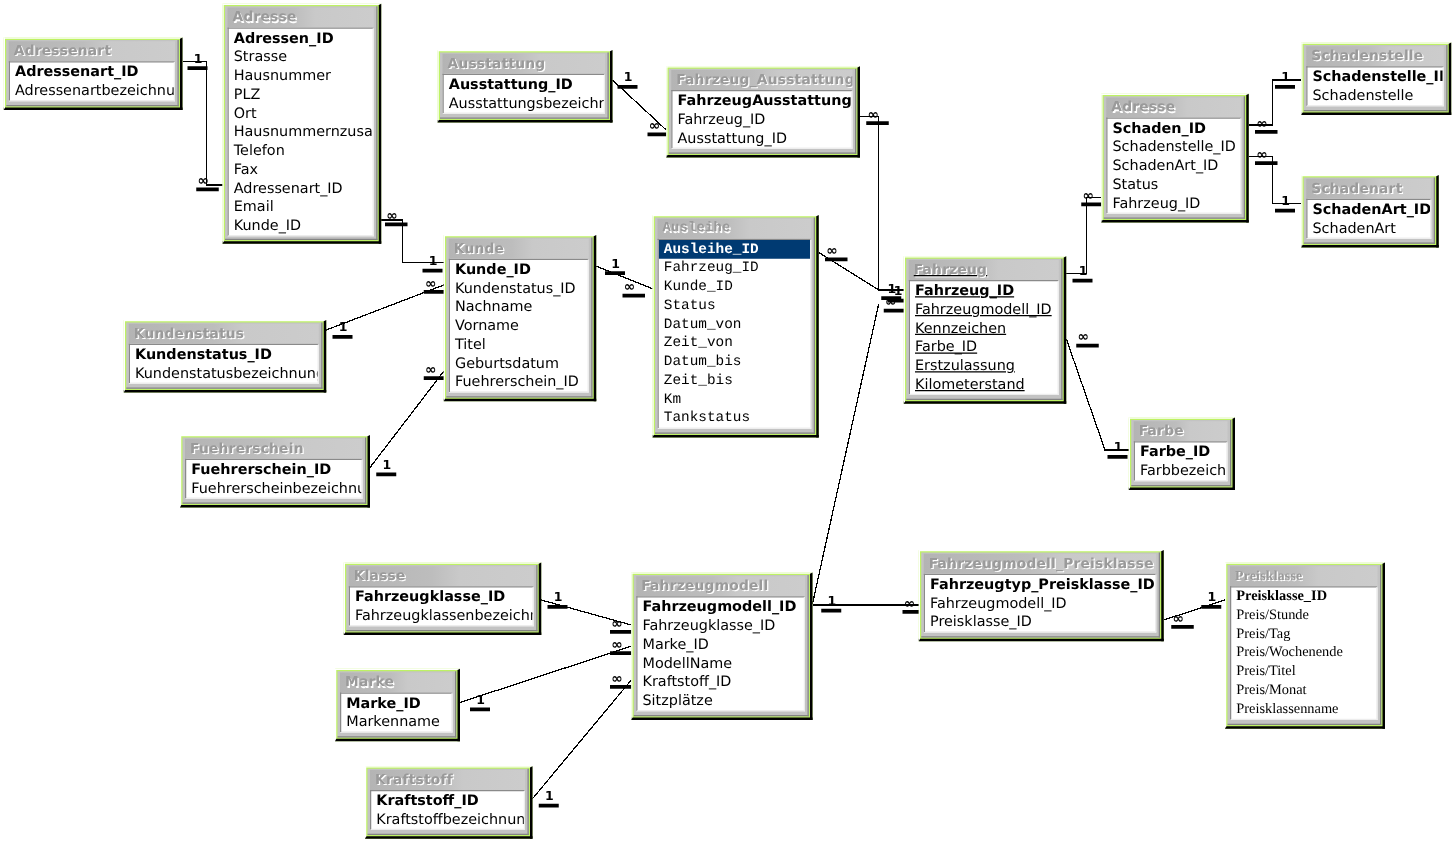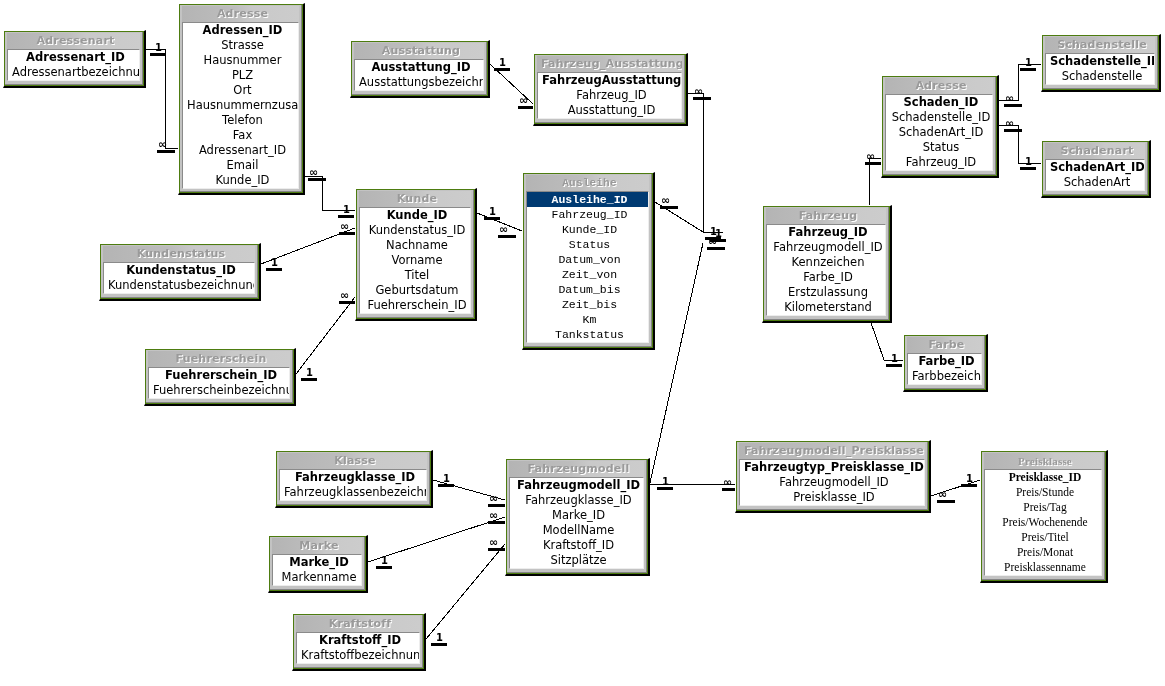--- a/index.html
+++ b/index.html
@@ -12,28 +12,27 @@
     position:relative;
     width:1165px;
     height:686px;
     background:#ffffff;
     overflow:hidden;
   }
   
   .tbl{
     position:absolute;
     box-sizing:border-box;
-    background:#4d7c0f;
+    background:#bef264;
     border-top:1px solid #ffffff;
     border-left:1px solid #ffffff;
     border-right:2px solid #000000;
     border-bottom:2px solid #000000;
     padding:1px;
     z-index:5;
-    text-align:center;
   }
   .tbl-inner{
     box-sizing:border-box;
     width:100%;
     height:100%;
     border-right:1px solid #848484;
     border-bottom:1px solid #848484;
     background:#c3c3c3;
     padding:1px 2px 2px 2px;
   }
@@ -313,34 +312,34 @@
             <div class="fld">Status</div>
             <div class="fld">Datum_von</div>
             <div class="fld">Zeit_von</div>
             <div class="fld">Datum_bis</div>
             <div class="fld">Zeit_bis</div>
             <div class="fld">Km</div>
             <div class="fld">Tankstatus</div>
           </div>
         </div>
       </div>
-      <div class="tbl" style="left: 762px; top: 205px; width: 130px; height: 118px;">
+      <div class="tbl" style="left: 723px; top: 205px; width: 130px; height: 118px; text-decoration: underline;">
         <div class="tbl-inner">
           <div class="tbl-title">Fahrzeug</div>
           <div class="tbl-fields">
             <div class="fld pk">Fahrzeug_ID</div>
             <div class="fld">Fahrzeugmodell_ID</div>
             <div class="fld">Kennzeichen</div>
             <div class="fld">Farbe_ID</div>
             <div class="fld">Erstzulassung</div>
             <div class="fld">Kilometerstand</div>
           </div>
         </div>
       </div>
-      <div class="tbl" style="left: 99px; top: 243px; width: 162px; height: 58px;">
+      <div class="tbl" style="left: 99px; top: 256px; width: 162px; height: 58px;">
         <div class="tbl-inner">
           <div class="tbl-title">Kundenstatus</div>
           <div class="tbl-fields">
             <div class="fld pk">Kundenstatus_ID</div>
             <div class="fld">Kundenstatusbezeichnung</div>
           </div>
         </div>
       </div>
       <div class="tbl" style="left: 903px; top: 334px; width: 85px; height: 58px;">
         <div class="tbl-inner">

